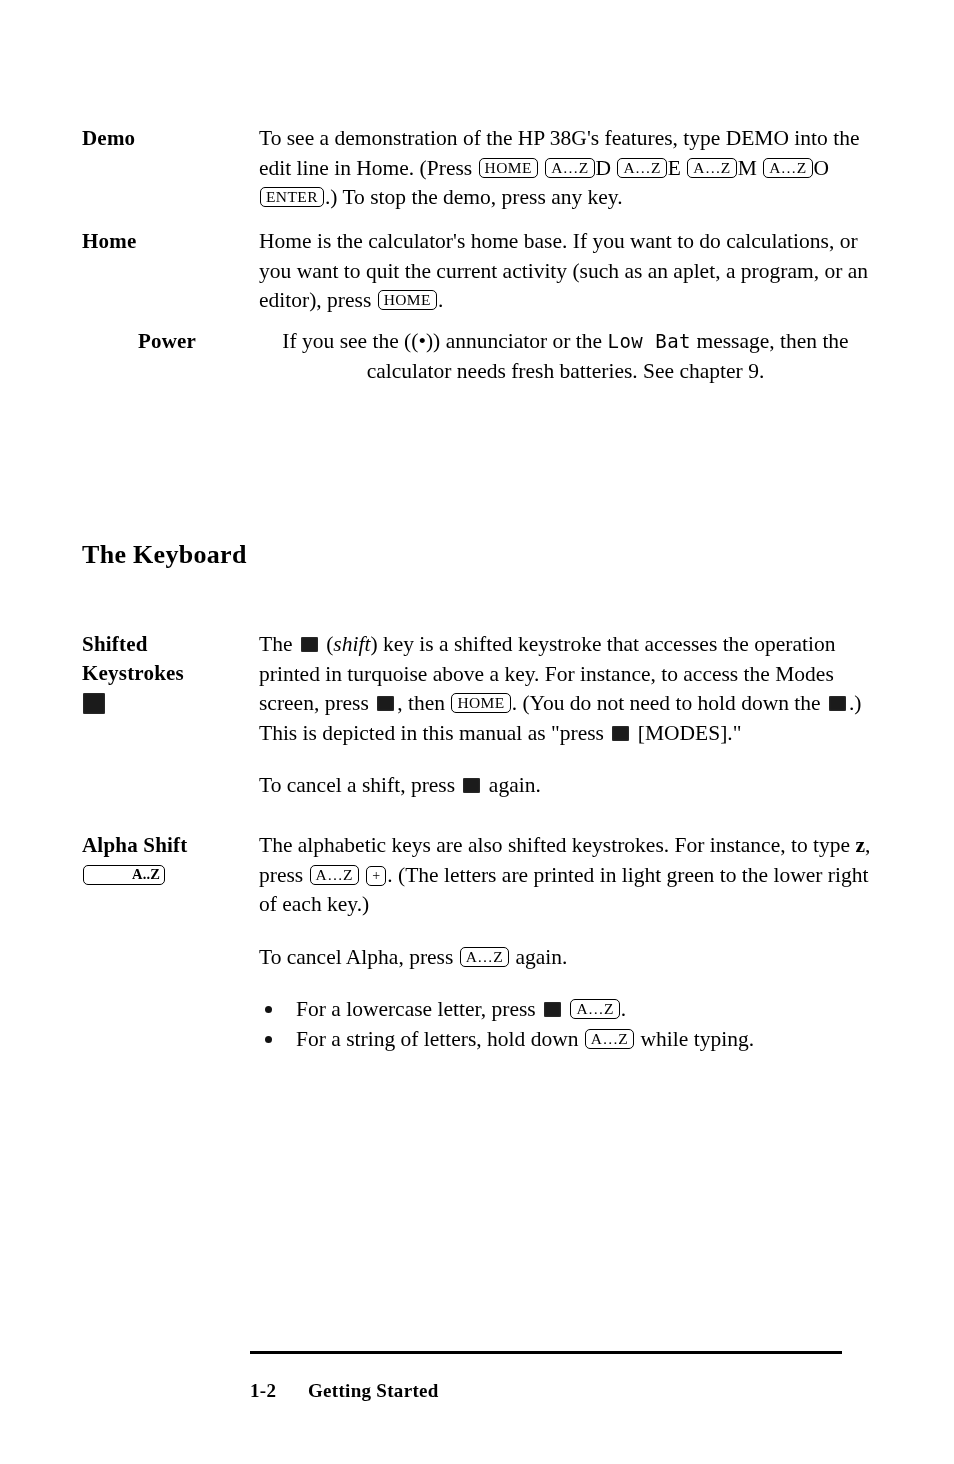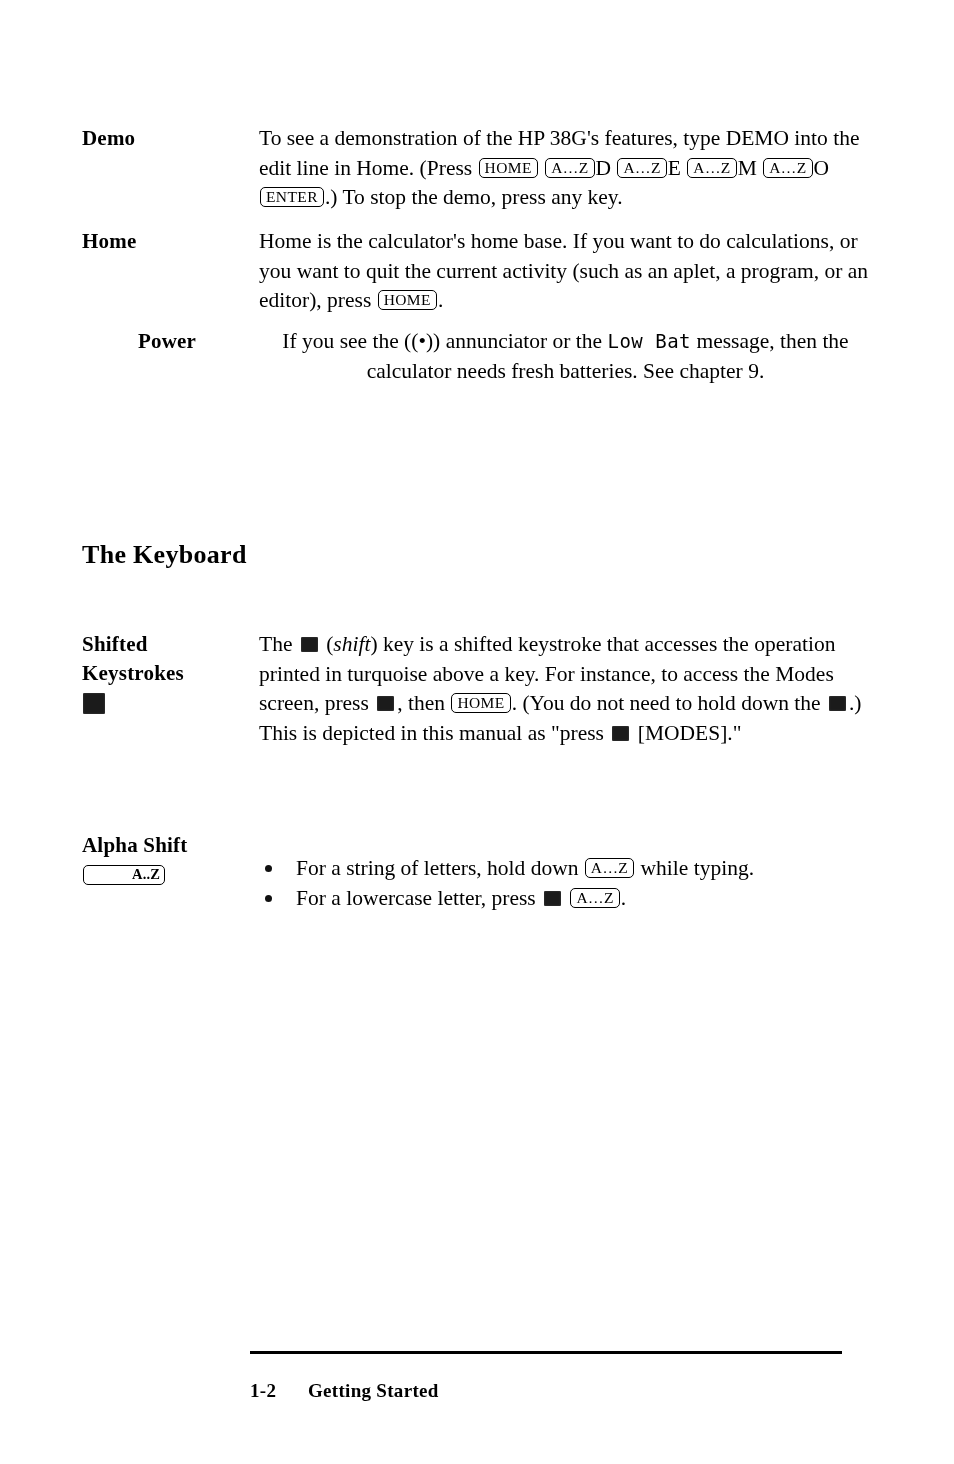--- a/index.html
+++ b/index.html
@@ -190,34 +190,37 @@
   <div class="heading">The Keyboard</div>
 
   <div class="entry" style="top:630px;">
     <div class="term">
       <div>Shifted</div>
       <div>Keystrokes</div>
       <span class="shiftkey block"></span>
     </div>
     <div class="body">
         <p>The <span class="shiftkey"></span> (<em class="ital">shift</em>) key is a shifted keystroke that accesses the operation printed in turquoise above a key. For instance, to access the Modes screen, press <span class="shiftkey"></span>, then <span class="key">HOME</span>. (You do not need to hold down the <span class="shiftkey"></span>.) This is depicted in this manual as "press <span class="shiftkey"></span> [MODES]."</p>
+        <p>To cancel a shift, press <span class="shiftkey"></span> again.</p>
       </div>
   </div>
 
   <div class="entry" style="top:831px;">
     <div class="term">
       <div>Alpha Shift</div>
       <span class="key small" style="margin-top:4px;display:inline-block;padding-left:48px;">A..Z</span>
     </div>
     <div class="body">
       <div>
+          <p>The alphabetic keys are also shifted keystrokes. For instance, to type <strong class="bold">z</strong>, press <span class="key">A…Z</span> <span class="key plus">+</span>.  (The letters are printed in light green to the lower right of each key.)</p>
+          <p>To cancel Alpha, press <span class="key">A…Z</span> again.</p>
         </div>
       <ul class="bullets">
+          <li><span class="dot"></span>For a lowercase letter, press <span class="shiftkey"></span> <span class="key">A…Z</span>.</li>
           <li><span class="dot"></span>For a string of letters, hold down <span class="key">A…Z</span> while typing.</li>
-          <li><span class="dot"></span>For a lowercase letter, press <span class="shiftkey"></span> <span class="key">A…Z</span>.</li>
         </ul>
     </div>
   </div>
 
   <div class="footer">
     <div class="rule"></div>
     <div class="line">
       <span class="pagenum">1-2</span><span>Getting Started</span>
     </div>
   </div>

